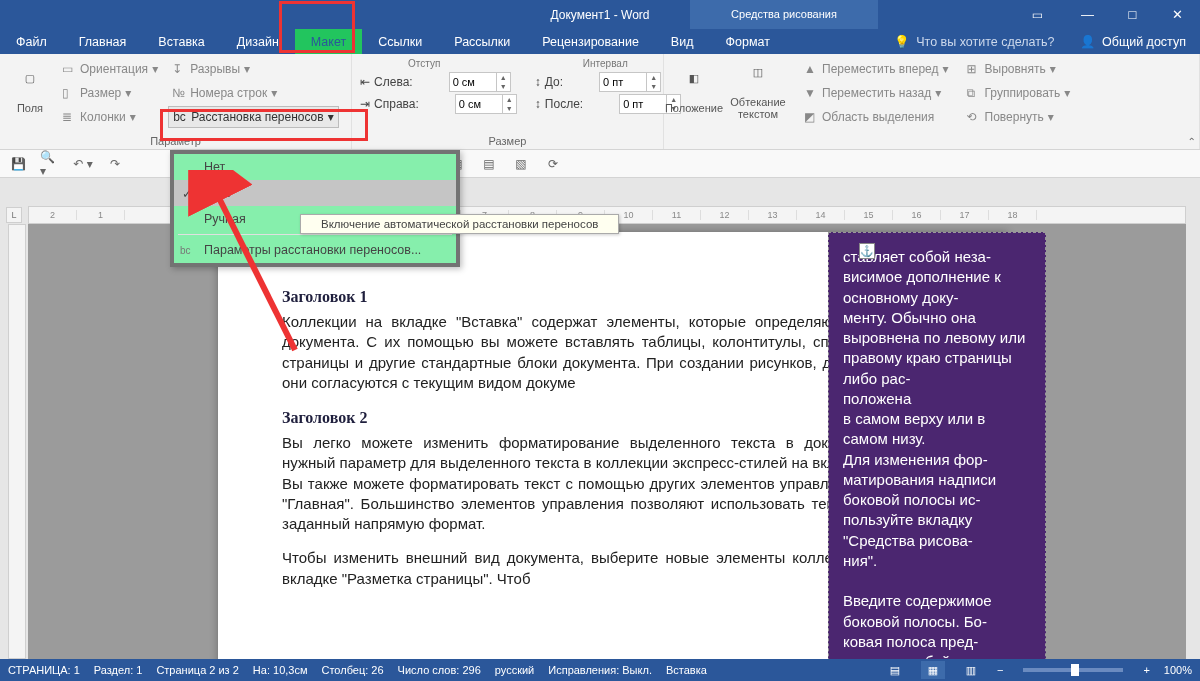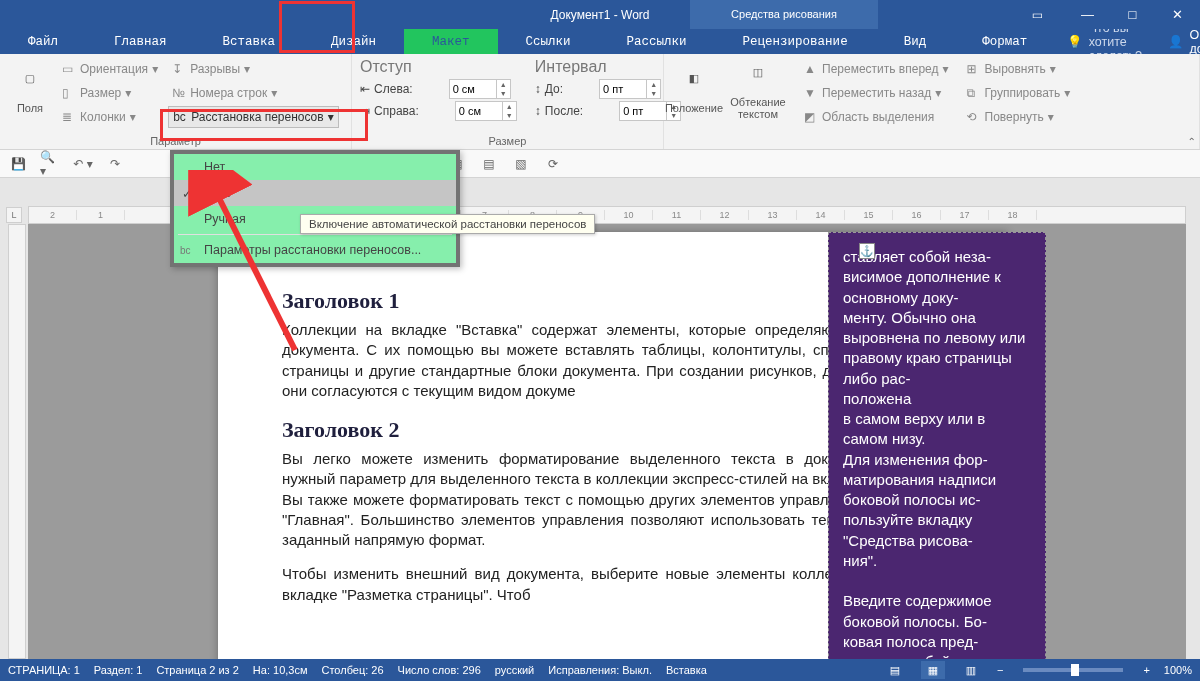--- a/index.html
+++ b/index.html
@@ -8,74 +8,74 @@
   
   .titlebar { height: 29px; background: #2b579a; color: #fff; display: flex; align-items: center; position: relative; }
   .titlebar .title { position: absolute; left: 50%; transform: translateX(-50%); font-size: 12px; }
   .titlebar .contextual { position: absolute; left: 690px; width: 188px; text-align: center; background: #3d6bab; height: 100%; line-height: 29px; font-size: 11px; }
   .titlebar .wincontrols { position: absolute; right: 0; display: flex; }
   .titlebar .wincontrols div { width: 45px; height: 29px; display: flex; align-items: center; justify-content: center; font-size: 13px; }
   .titlebar .ribbon-display { position: absolute; right: 140px; width: 45px; height: 29px; display: flex; align-items: center; justify-content: center; }
 
   
   .tabrow { height: 25px; background: #2b579a; color: #fff; display: flex; align-items: stretch; font-size: 12.5px; }
-  .tabrow .tab { padding: 0 28px; display: flex; align-items: center; cursor: pointer; font-family: Liberation Mono, monospace; }
+  .tabrow .tab { padding: 0 16px; display: flex; align-items: center; cursor: pointer; }
   .tabrow .tab.active { background: #22c55e; color: #2b579a; }
   .tabrow .tab.file { background: #2b579a; }
   .tabrow .spacer { flex: 1; }
   .tabrow .tellme { display: flex; align-items: center; gap: 6px; padding: 0 12px; color: #cdd9ec; }
   .tabrow .share { display: flex; align-items: center; gap: 6px; padding: 0 14px; }
 
   
   .ribbon { height: 96px; background: #f3f3f3; border-bottom: 1px solid #d4d4d4; display: flex; position: relative; }
   .group { border-right: 1px solid #e1e1e1; padding: 4px 8px 2px 8px; display: flex; flex-direction: column; justify-content: space-between; }
   .group .controls { display: flex; gap: 6px; }
   .group .label { text-align: center; font-size: 11px; color: #666; }
   .stackcol { display: flex; flex-direction: column; gap: 2px; }
   .smallbtn { height: 22px; display: flex; align-items: center; gap: 4px; padding: 0 4px; font-size: 12px; color: #888; white-space: nowrap; }
   .smallbtn svg, .smallbtn .ico { width: 14px; height: 14px; flex-shrink: 0; }
   .bigbtn { width: 44px; display: flex; flex-direction: column; align-items: center; justify-content: center; gap: 2px; font-size: 11px; color: #555; text-align: center; line-height: 1.1; }
   .bigbtn .ico { width: 28px; height: 28px; }
   .spin { display: inline-flex; align-items: center; border: 1px solid #c6c6c6; background: #fff; height: 20px; margin-left: 32px; }
   .spin input { border: none; width: 46px; height: 18px; font-size: 11px; padding: 0 3px; outline: none; }
   .spin .arrows { width: 14px; display: flex; flex-direction: column; border-left: 1px solid #c6c6c6; }
   .spin .arrows div { height: 9px; font-size: 7px; line-height: 9px; text-align: center; color: #666; }
-  .group-title { font-size: 16px; color: #777; margin-bottom: 2px; }
+  .group-title { font-size: 10px; color: #777; margin-bottom: 2px; margin-left: 48px; }
   .blk { display: flex; align-items: center; gap: 4px; height: 22px; }
 
   
   .highlight { position: absolute; border: 3px solid #e33; pointer-events: none; z-index: 50; }
 
   
   .qatrow { height: 28px; background: #f9f9f9; border-bottom: 1px solid #d4d4d4; display: flex; align-items: center; gap: 10px; padding: 0 8px; color: #666; }
   .qatrow .qbtn { width: 22px; height: 22px; display: flex; align-items: center; justify-content: center; }
 
   
   .dropdown { position: absolute; left: 170px; top: 150px; width: 290px; background: #86efac; border: 4px solid #737373; box-shadow: 2px 2px 6px rgba(0,0,0,.25); z-index: 60; font-size: 12.5px; }
   .dropdown .item { height: 26px; display: flex; align-items: center; padding-left: 30px; position: relative; }
   .dropdown .item.hover { background: #c5c5c5; }
   .dropdown .item .check { position: absolute; left: 8px; color: #444; }
   .dropdown .item .ic { position: absolute; left: 6px; font-size: 10px; color: #777; }
   .dropdown .sep { height: 1px; background: #e0e0e0; margin: 2px 4px; }
 
-  .tooltip { position: absolute; left: 300px; top: 214px; background: #fffff0; border: 1px solid #aaa; padding: 3px 8px; font-size: 11.5px; z-index: 70; box-shadow: 1px 1px 3px rgba(0,0,0,.2); }
+  .tooltip { position: absolute; left: 300px; top: 214px; background: #fffff0; border: 1px solid #aaa; padding: 3px 20px; font-size: 11.5px; z-index: 70; box-shadow: 1px 1px 3px rgba(0,0,0,.2); }
 
   
   .arrow-svg { position: absolute; left: 145px; top: 170px; z-index: 65; pointer-events: none; }
 
   
   .hruler { position: absolute; left: 28px; right: 14px; top: 206px; height: 18px; background: #f4f4f4; border: 1px solid #cfcfcf; font-size: 9px; color: #888; overflow: hidden; }
   .hruler .ticks { display: flex; height: 100%; align-items: center; }
   .hruler .seg { width: 48px; flex-shrink: 0; text-align: center; border-right: 1px solid #ddd; }
   .vruler { position: absolute; left: 8px; top: 224px; bottom: 22px; width: 18px; background: #f4f4f4; border: 1px solid #cfcfcf; }
 
   
   .docarea { position: absolute; left: 28px; right: 14px; top: 224px; bottom: 22px; background: #9b9b9b; overflow: hidden; }
   .page { position: absolute; left: 190px; top: 8px; width: 790px; min-height: 900px; background: #fff; box-shadow: 0 0 8px rgba(0,0,0,.3); padding: 40px 64px; }
-  .page h2 { font-family: Georgia, serif; font-weight: bold; font-size: 22px; color: #1f1f3d; margin: 16px 0 6px 0; }
+  .page h2 { font-family: Georgia, serif; font-weight: bold; font-size: 16px; color: #1f1f3d; margin: 16px 0 6px 0; }
   .page p { font-family: "Segoe UI Light","Segoe UI",sans-serif; font-size: 15px; line-height: 1.35; color: #222; text-align: justify; }
   .sidebar-box { position: absolute; left: 800px; top: 8px; width: 218px; min-height: 640px; background: #4b2670; color: #fff; padding: 14px 14px; font-family: "Segoe UI Light","Segoe UI"; font-size: 15px; line-height: 1.35; border: 1px dashed #999; }
   .sidebar-box .anchor { position: absolute; left: 30px; top: 10px; width: 16px; height: 16px; background: #fff; color: #555; font-size: 11px; display: flex; align-items: center; justify-content: center; border: 1px solid #888; }
 
   
   .statusbar { position: absolute; left: 0; right: 0; bottom: 0; height: 22px; background: #2b579a; color: #fff; display: flex; align-items: center; font-size: 11px; padding: 0 8px; gap: 14px; }
   .statusbar .seg2 { white-space: nowrap; }
   .statusbar .flex { flex: 1; }
   .statusbar .viewbtn { width: 24px; height: 18px; display: flex; align-items: center; justify-content: center; border: 1px solid transparent; }
   .statusbar .viewbtn.active { background: #3d6bab; }

